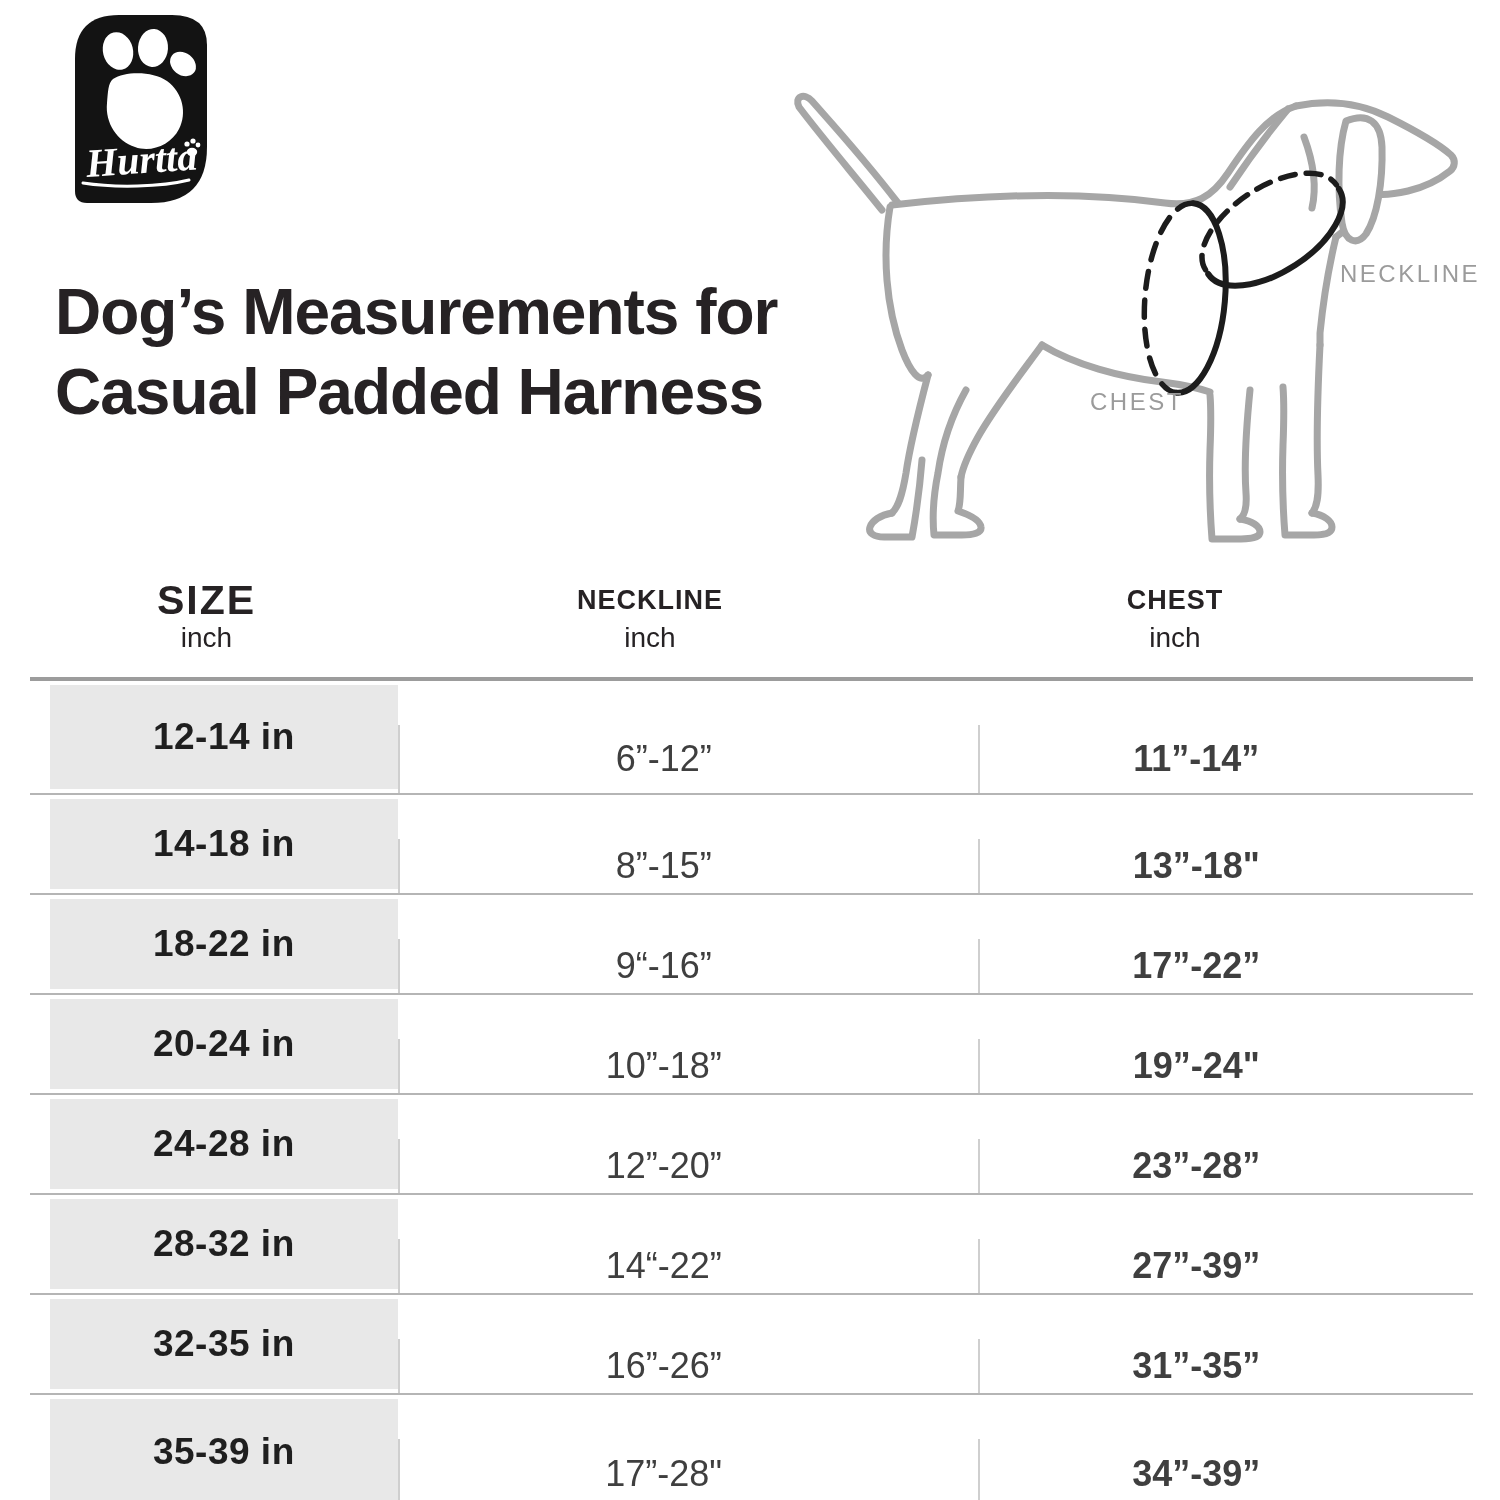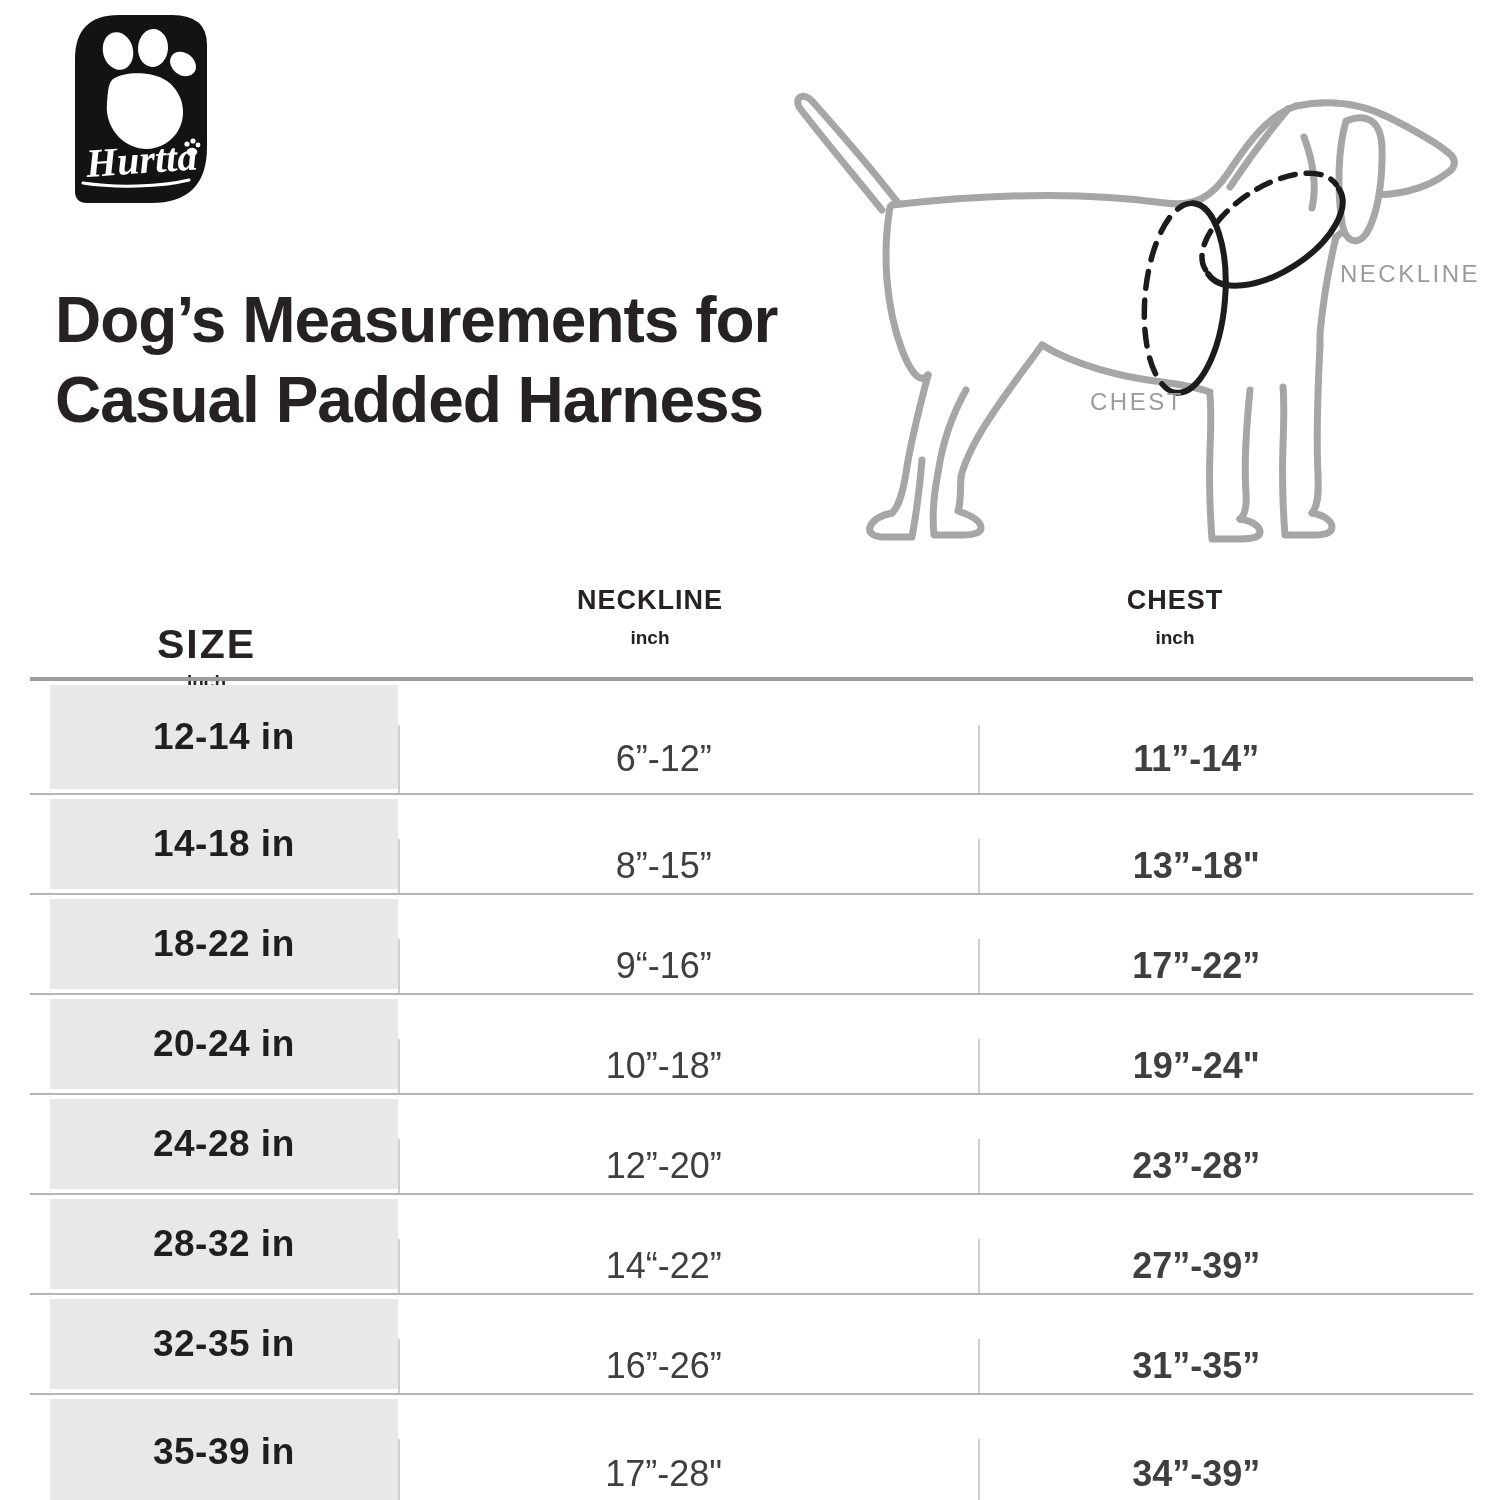--- a/index.html
+++ b/index.html
@@ -8,29 +8,29 @@
     --dog-outline:#a6a6a6; --diagram-label:#9b9b9b; --harness-line:#1c1c1c; --logo-bg:#131313;
   }
   *{box-sizing:border-box;margin:0;padding:0}
   html,body{width:1500px;height:1500px;overflow:hidden;background:#ffffff;
     font-family:"Liberation Sans",sans-serif;}
   .page{position:relative;width:1500px;height:1500px;background:#fff;}
 
   .logo{position:absolute;left:75px;top:15px;width:132px;height:188px;}
 
   .title{position:absolute;left:55px;top:272px;width:900px;
-    font-size:64px;font-weight:700;line-height:80px;letter-spacing:-1px;color:var(--ink);margin-top:8px;}
+    font-size:64px;font-weight:700;line-height:80px;letter-spacing:-1px;color:var(--ink);}
 
   .dog{position:absolute;left:780px;top:45px;width:700px;height:520px;}
 
   .thead{position:absolute;left:30px;top:577px;width:1443px;height:100px;color:var(--ink);}
   .hcol{position:absolute;top:0;text-align:center;}
   .hcol .label{display:block;font-weight:700;line-height:46px;}
-  .hcol .unit{display:block;font-weight:700;font-size:19px;line-height:30px;}
-  .hcol-size{left:0;width:353px;margin-top:44px;}
+  .hcol .unit{display:block;font-weight:400;font-size:28px;line-height:30px;}
+  .hcol-size{left:0;width:353px;}
   .hcol-size .label{font-size:41px;letter-spacing:2px;}
   .hcol-neck{left:353px;width:534px;}
   .hcol-chest{left:943px;width:404px;}
   .hcol-neck .label,.hcol-chest .label{font-size:27px;letter-spacing:1px;}
 
   .table{position:absolute;left:30px;top:677px;width:1443px;
     border-top:4px solid var(--grid-heavy);}
   .trow{display:flex;height:100px;border-top:2px solid var(--grid-line);padding-left:20px;}
   .trow:first-child{height:112px;border-top:none;}
   .trow:last-child{height:116px;}

